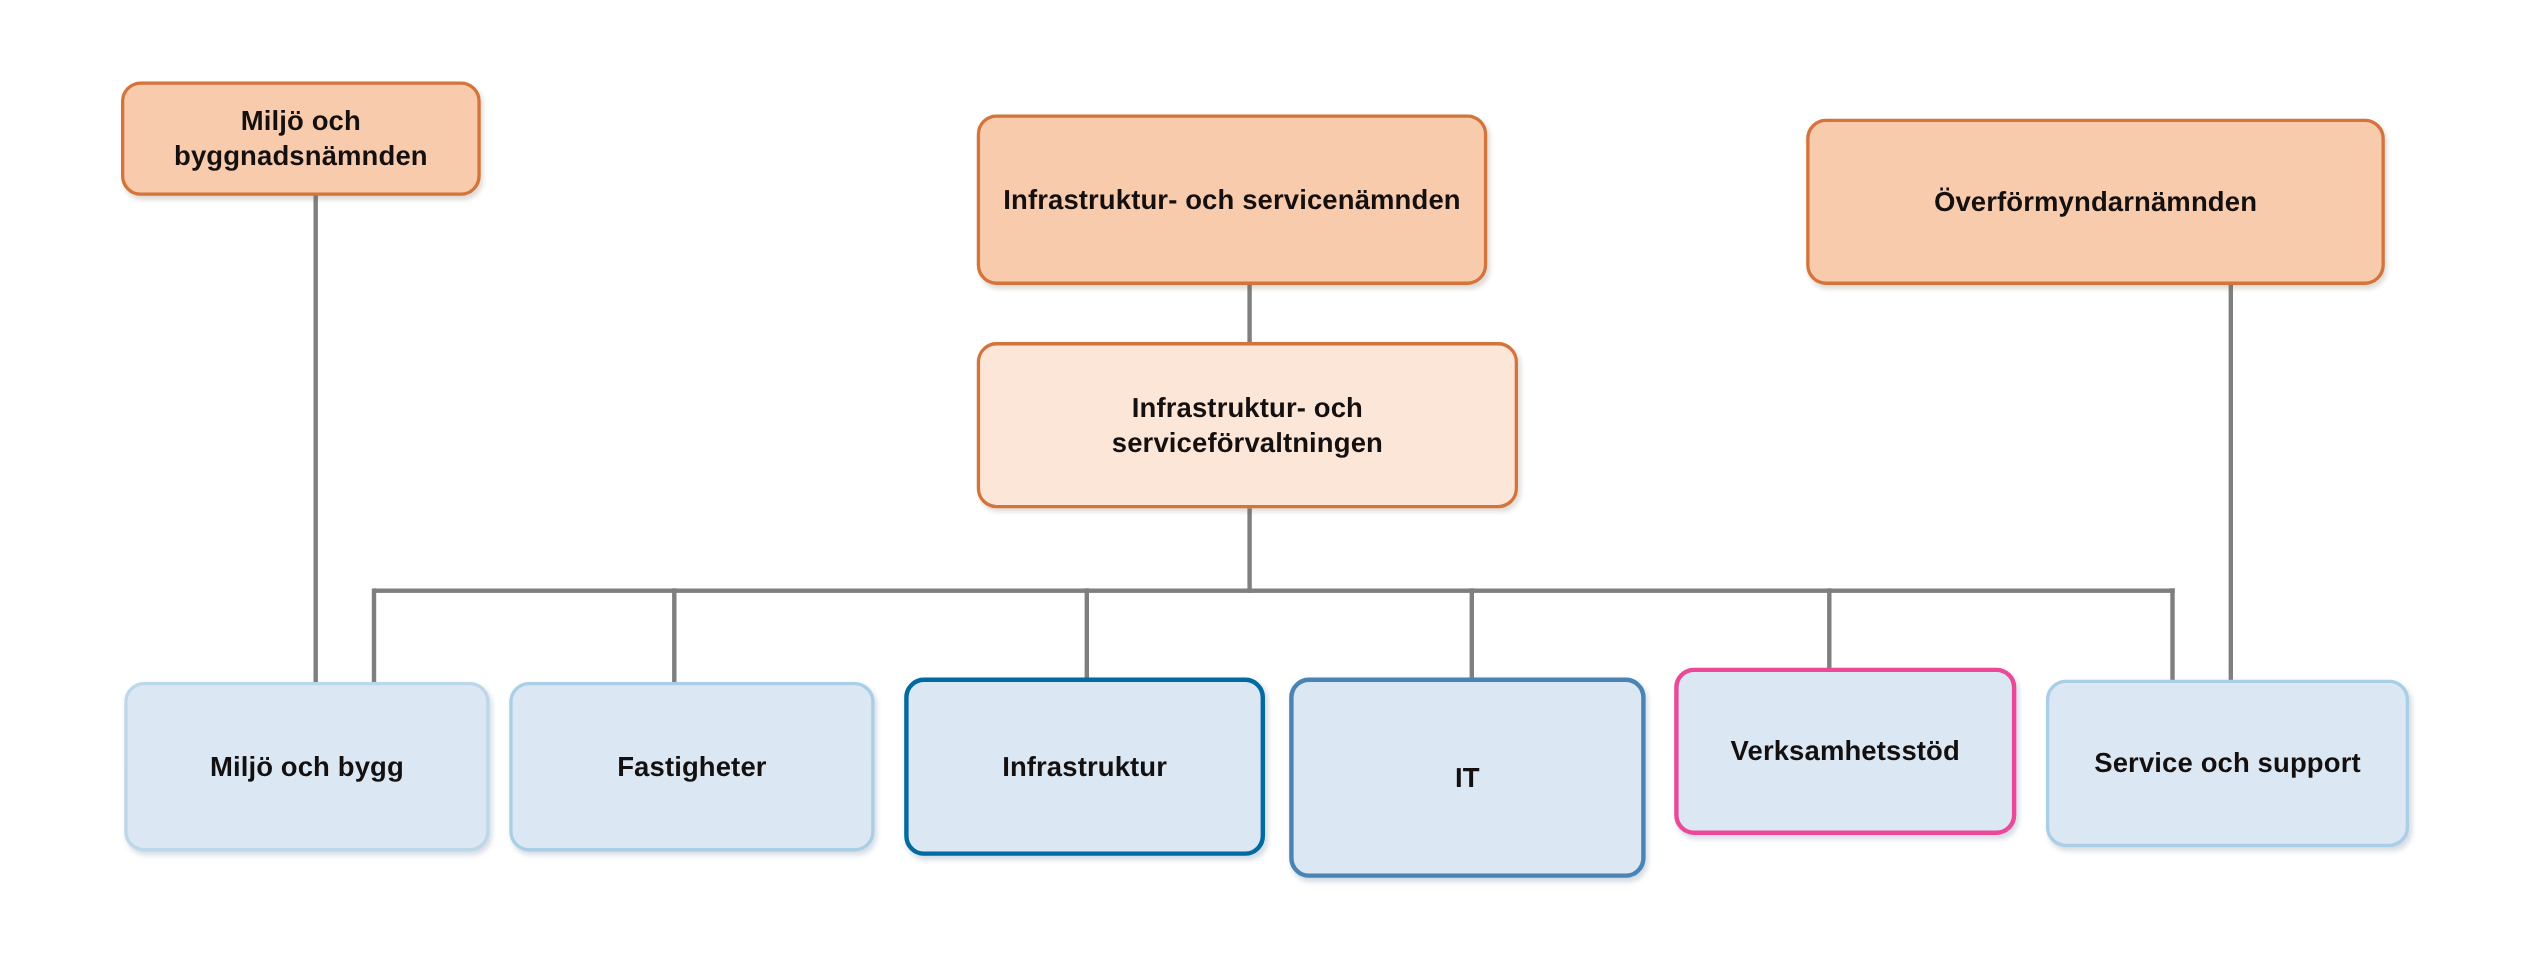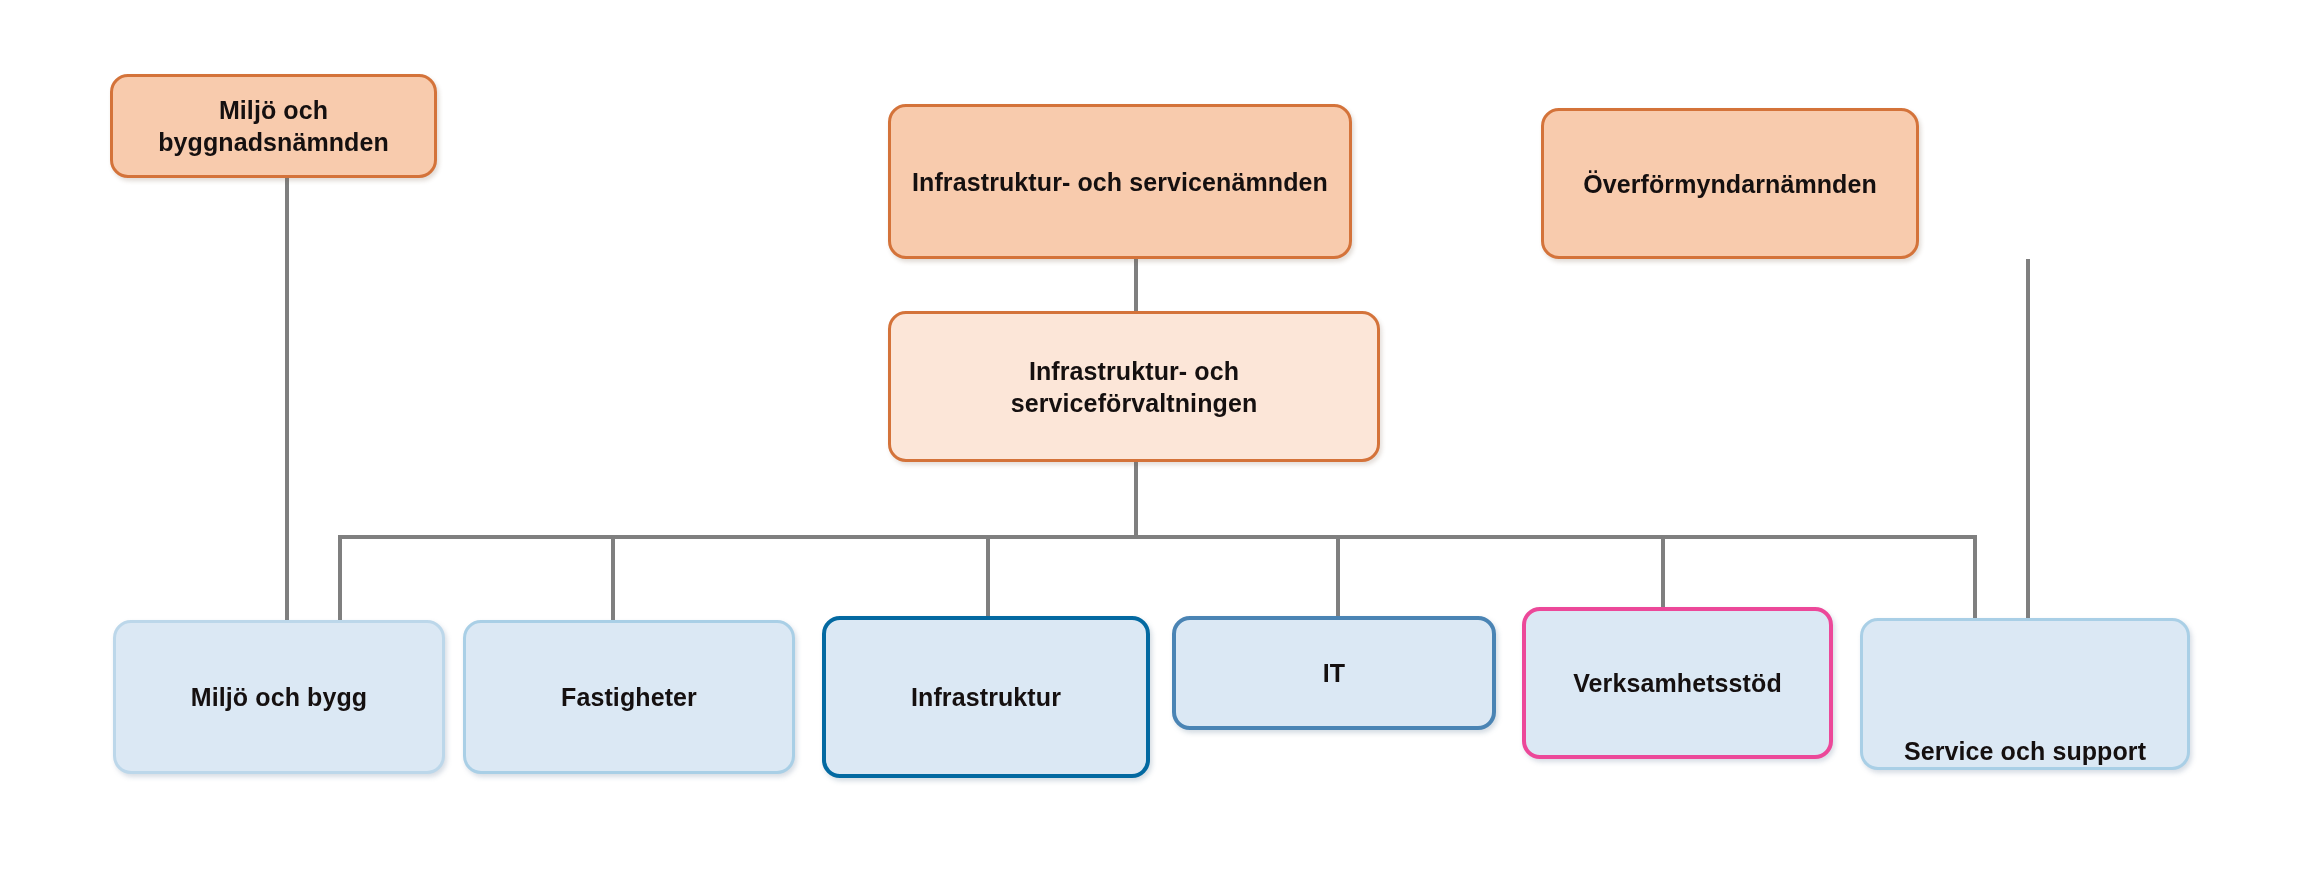--- a/index.html
+++ b/index.html
@@ -90,45 +90,45 @@
   <div class="conn v" style="left:2026px; top:259px; height:361px;"></div>
 
   <div class="node n-committee" style="left:110px; top:74px; width:327px; height:104px;">
     <span class="label">Miljö och byggnadsnämnden</span>
   </div>
 
   <div class="node n-committee" style="left:888px; top:104px; width:464px; height:155px;">
     <span class="label">Infrastruktur- och servicenämnden</span>
   </div>
 
-  <div class="node n-committee" style="left:1541px; top:108px; width:378px; height:151px;">
+  <div class="node n-committee" style="left:1642px; top:108px; width:526px; height:151px;">
     <span class="label">Överförmyndarnämnden</span>
   </div>
 
   <div class="node n-admin" style="left:888px; top:311px; width:492px; height:151px;">
     <span class="label">Infrastruktur- och serviceförvaltningen</span>
   </div>
 
   <div class="node n-unit b-light" style="left:463px; top:620px; width:332px; height:154px;">
     <span class="label">Fastigheter</span>
   </div>
 
   <div class="node n-unit b-pale" style="left:113px; top:620px; width:332px; height:154px;">
     <span class="label">Miljö och bygg</span>
   </div>
 
   <div class="node n-unit b-medium" style="left:822px; top:616px; width:328px; height:162px;">
     <span class="label">Infrastruktur</span>
   </div>
 
-  <div class="node n-unit b-dark" style="left:1172px; top:616px; width:324px; height:114px;">
+  <div class="node n-unit b-dark" style="left:1172px; top:616px; width:324px; height:182px;">
     <span class="label">IT</span>
   </div>
 
   <div class="node n-unit b-sky" style="left:1522px; top:607px; width:311px; height:152px;">
     <span class="label">Verksamhetsstöd</span>
   </div>
 
-  <div class="node n-unit b-light" style="left:1860px; top:618px; width:330px; height:152px;align-items:flex-end;">
+  <div class="node n-unit b-light" style="left:1860px; top:618px; width:330px; height:152px;">
     <span class="label">Service och support</span>
   </div>
 
 </div>
 
 </body></html>

